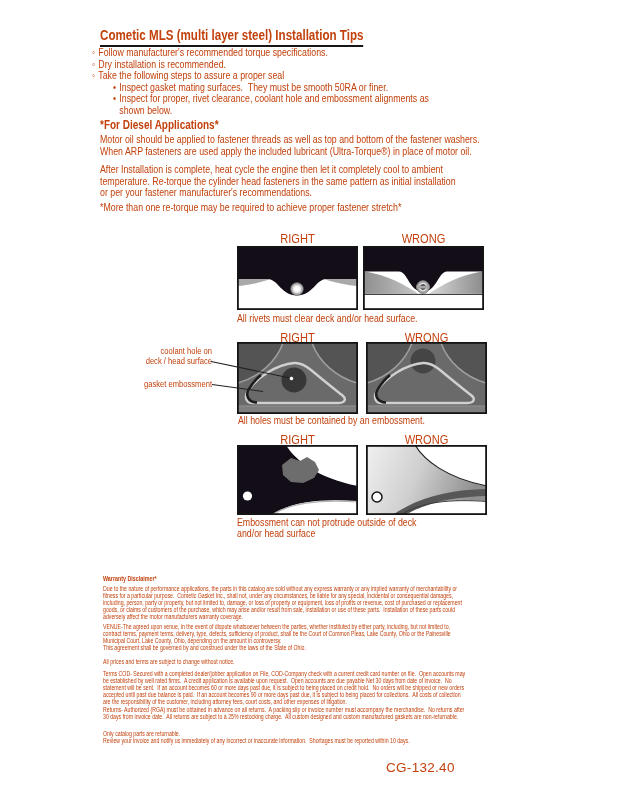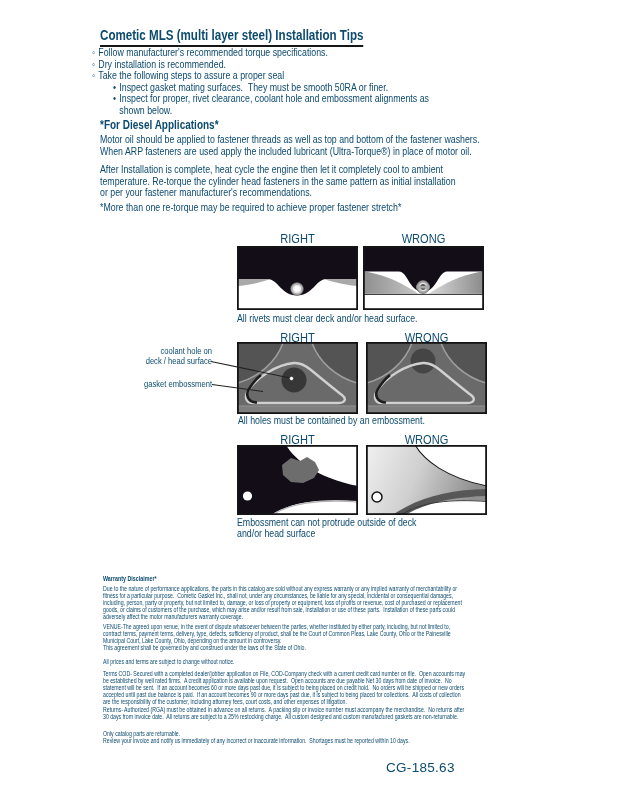--- a/index.html
+++ b/index.html
@@ -1,17 +1,17 @@
 <!DOCTYPE html>
 <html><head>
 <meta charset="utf-8">
 <style>
   html,body{margin:0;padding:0;background:#ffffff;}
   #page{position:relative;width:536px;height:800px;background:#ffffff;overflow:hidden;
-        font-family:"Liberation Sans","DejaVu Sans",sans-serif;color:#0c4a6e;}
+        font-family:"Liberation Sans","DejaVu Sans",sans-serif;color:#c2410c;}
   .abs{position:absolute;}
   .tx{transform:scaleX(0.8);transform-origin:0 0;white-space:pre-wrap;}
   .txc{transform:scaleX(0.82);transform-origin:50% 0;white-space:pre-wrap;text-align:center;}
   .txr{transform:scaleX(0.8);transform-origin:100% 0;white-space:pre-wrap;text-align:right;}
   .title{font-size:14.5px;font-weight:bold;border-bottom:2px solid #161616;padding-bottom:2px;display:inline-block;}
   .body{font-size:11px;line-height:11.5px;}
   .bullet-row{display:flex;gap:4px;font-size:11px;line-height:11.5px;}
   .marker{flex:0 0 auto;}
   .h2{font-size:12.5px;font-weight:bold;}
   .rw{font-size:13.5px;width:121px;}
@@ -188,15 +188,15 @@
   <div class="abs tx legal" style="left:103px;top:669.5px;width:560px;">Terms COD- Secured with a completed dealer/jobber application on File, COD-Company check with a current credit card number on file.  Open accounts may
 be established by well rated firms.  A credit application is available upon request.  Open accounts are due payable Net 30 days from date of invoice.  No
 statement will be sent.  If an account becomes 60 or more days past due, it is subject to being placed on credit hold.  No orders will be shipped or new orders
 accepted until past due balance is paid.  If an account becomes 90 or more days past due, it is subject to being placed for collections.  All costs of collection
 are the responsibility of the customer, including attorney fees, court costs, and other expenses of litigation.</div>
   <div class="abs tx legal" style="left:103px;top:705.5px;width:560px;">Returns- Authorized (RGA) must be obtained in advance on all returns.  A packing slip or invoice number must accompany the merchandise.  No returns after
 30 days from invoice date.  All returns are subject to a 25% restocking charge.  All custom designed and custom manufactured gaskets are non-returnable.</div>
   <div class="abs tx legal" style="left:103px;top:729.5px;width:560px;">Only catalog parts are returnable.
 Review your invoice and notify us immediately of any incorrect or inaccurate information.  Shortages must be reported within 10 days.</div>
 
-  <div class="abs footer" style="left:386px;top:760px;">CG-185.63</div>
+  <div class="abs footer" style="left:386px;top:760px;">CG-132.40</div>
 
 </div>
 
 </body></html>

